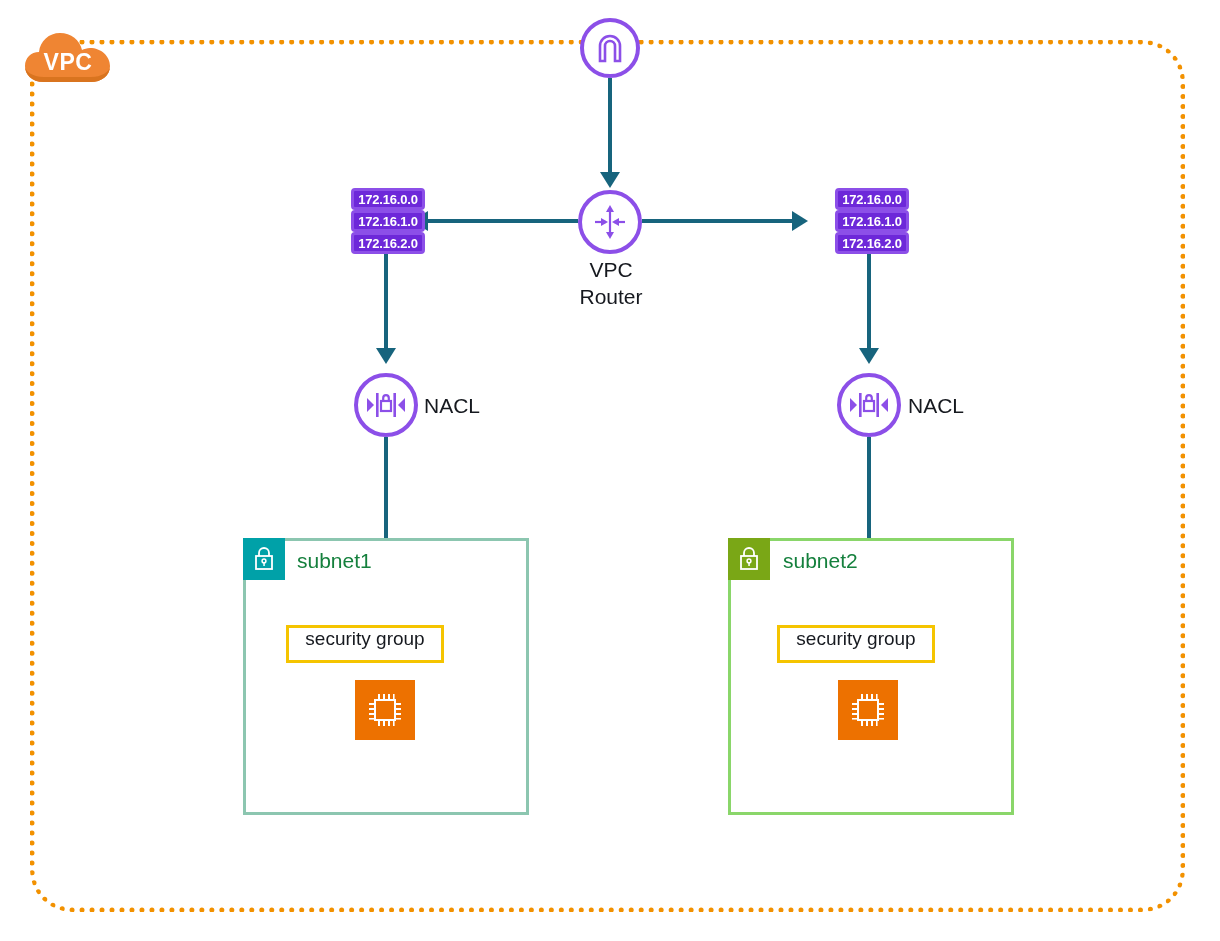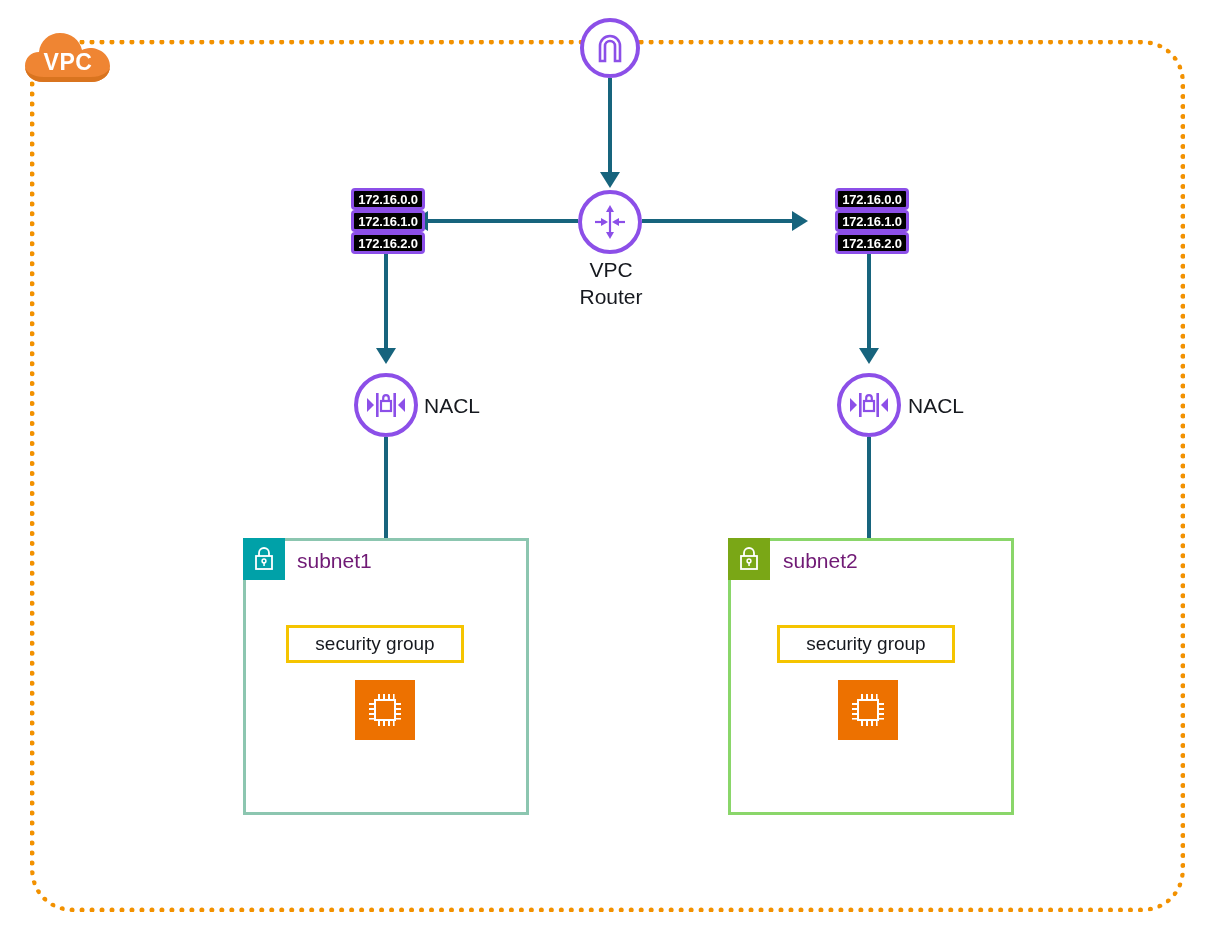--- a/index.html
+++ b/index.html
@@ -88,21 +88,21 @@
     border: 4px solid #8c4fe8;
     box-sizing: border-box;
     background: #ffffff;
     display: flex;
     align-items: center;
     justify-content: center;
   }
 
   
   .route-box {
-    background: #000000;
+    background: #6d28d9;
     border: 3px solid #8c4fe8;
     border-radius: 4px;
     color: #ffffff;
     font-size: 13px;
     font-weight: bold;
     text-align: center;
     line-height: 18px;
     width: 74px;
     height: 22px;
     box-sizing: border-box;
@@ -130,33 +130,32 @@
     width: 42px;
     height: 42px;
     display: flex;
     align-items: center;
     justify-content: center;
   }
   #subnet1-icon { background: #00a1a8; }
   #subnet2-icon { background: #7aa716; }
 
   .subnet-title {
-    color: #701a75;
+    color: #15803d;
     font-size: 21px;
   }
 
   
   .sg-box {
     border: 3px solid #f5c400;
     background: #ffffff;
     box-sizing: border-box;
     display: flex;
-    align-items: center;
-    justify-content: center;
-    width: 178px;
+    justify-content: center;
+    width: 158px;
     height: 38px;
     color: #16191f;
     font-size: 19px;
   }
 
   
   .ec2-box {
     width: 60px;
     height: 60px;
     background: #ed7100;

